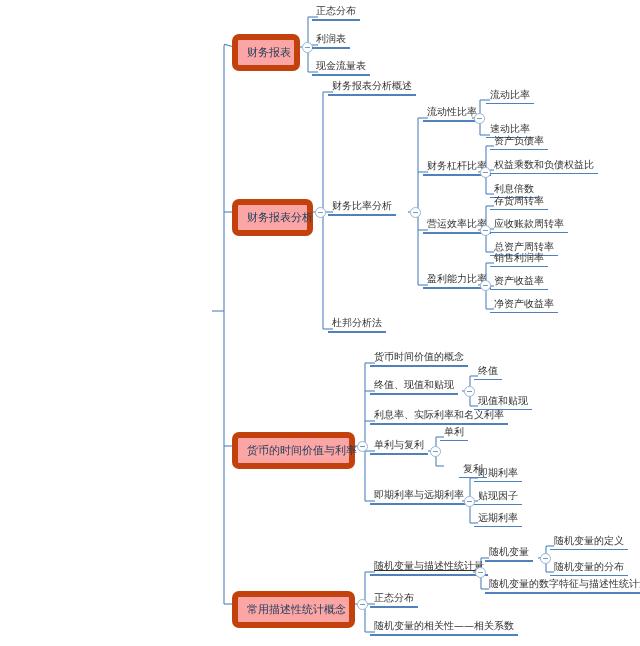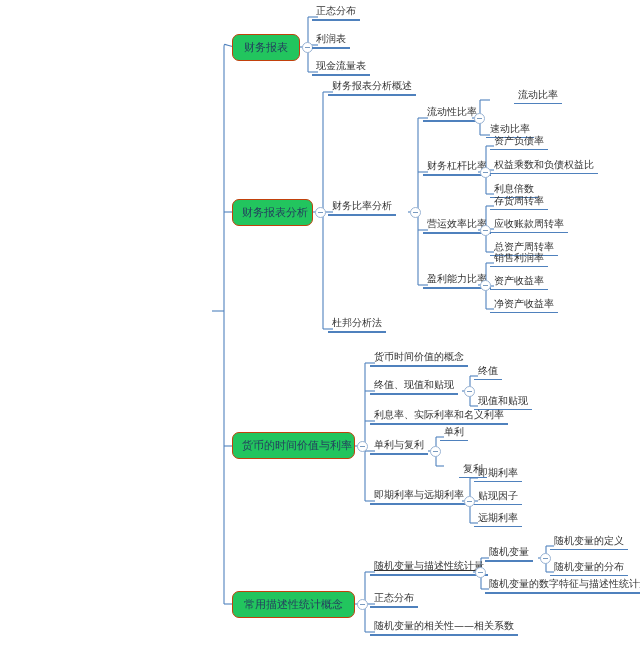--- a/index.html
+++ b/index.html
@@ -22,23 +22,23 @@
     color:#1f4e79;
     font-size:17px;
     font-weight:bold;
     letter-spacing:1px;
     padding:9px 14px;
     text-align:center;
   }
   
   .boxed{
     box-sizing:border-box;
-    border:1px solid #c2410c;
+    border:6px solid #c2410c;
     border-radius:7px;
-    background:#22c55e;
+    background:#fca5a5;
     color:#24405e;
     font-size:11px;
     padding:5px 9px;
     text-align:center;
   }
   
   .leaf{
     box-sizing:border-box;
     color:#333333;
     font-size:10px;
@@ -172,21 +172,21 @@
 
   <div class="node leaf" style="left:328px;top:79px;">财务报表分析概述</div>
 
   <div class="node leaf" style="left:328px;top:199px;">财务比率分析</div>
   <div class="toggle" style="left:410px;top:207px;"></div>
 
   <div class="node leaf" style="left:328px;top:316px;">杜邦分析法</div>
 
   <div class="node leaf" style="left:423px;top:105px;">流动性比率</div>
   <div class="toggle" style="left:474px;top:113px;"></div>
-  <div class="node leaf thin" style="left:486px;top:88px;margin-left:28px;">流动比率</div>
+  <div class="node leaf thin" style="left:486px;top:88px;">流动比率</div>
   <div class="node leaf thin" style="left:486px;top:122px;">速动比率</div>
 
   <div class="node leaf" style="left:423px;top:159px;">财务杠杆比率</div>
   <div class="toggle" style="left:480px;top:167px;"></div>
   <div class="node leaf thin" style="left:490px;top:134px;">资产负债率</div>
   <div class="node leaf thin" style="left:490px;top:158px;">权益乘数和负债权益比</div>
   <div class="node leaf thin" style="left:490px;top:182px;">利息倍数</div>
 
   <div class="node leaf" style="left:423px;top:217px;">营运效率比率</div>
   <div class="toggle" style="left:480px;top:225px;"></div>

